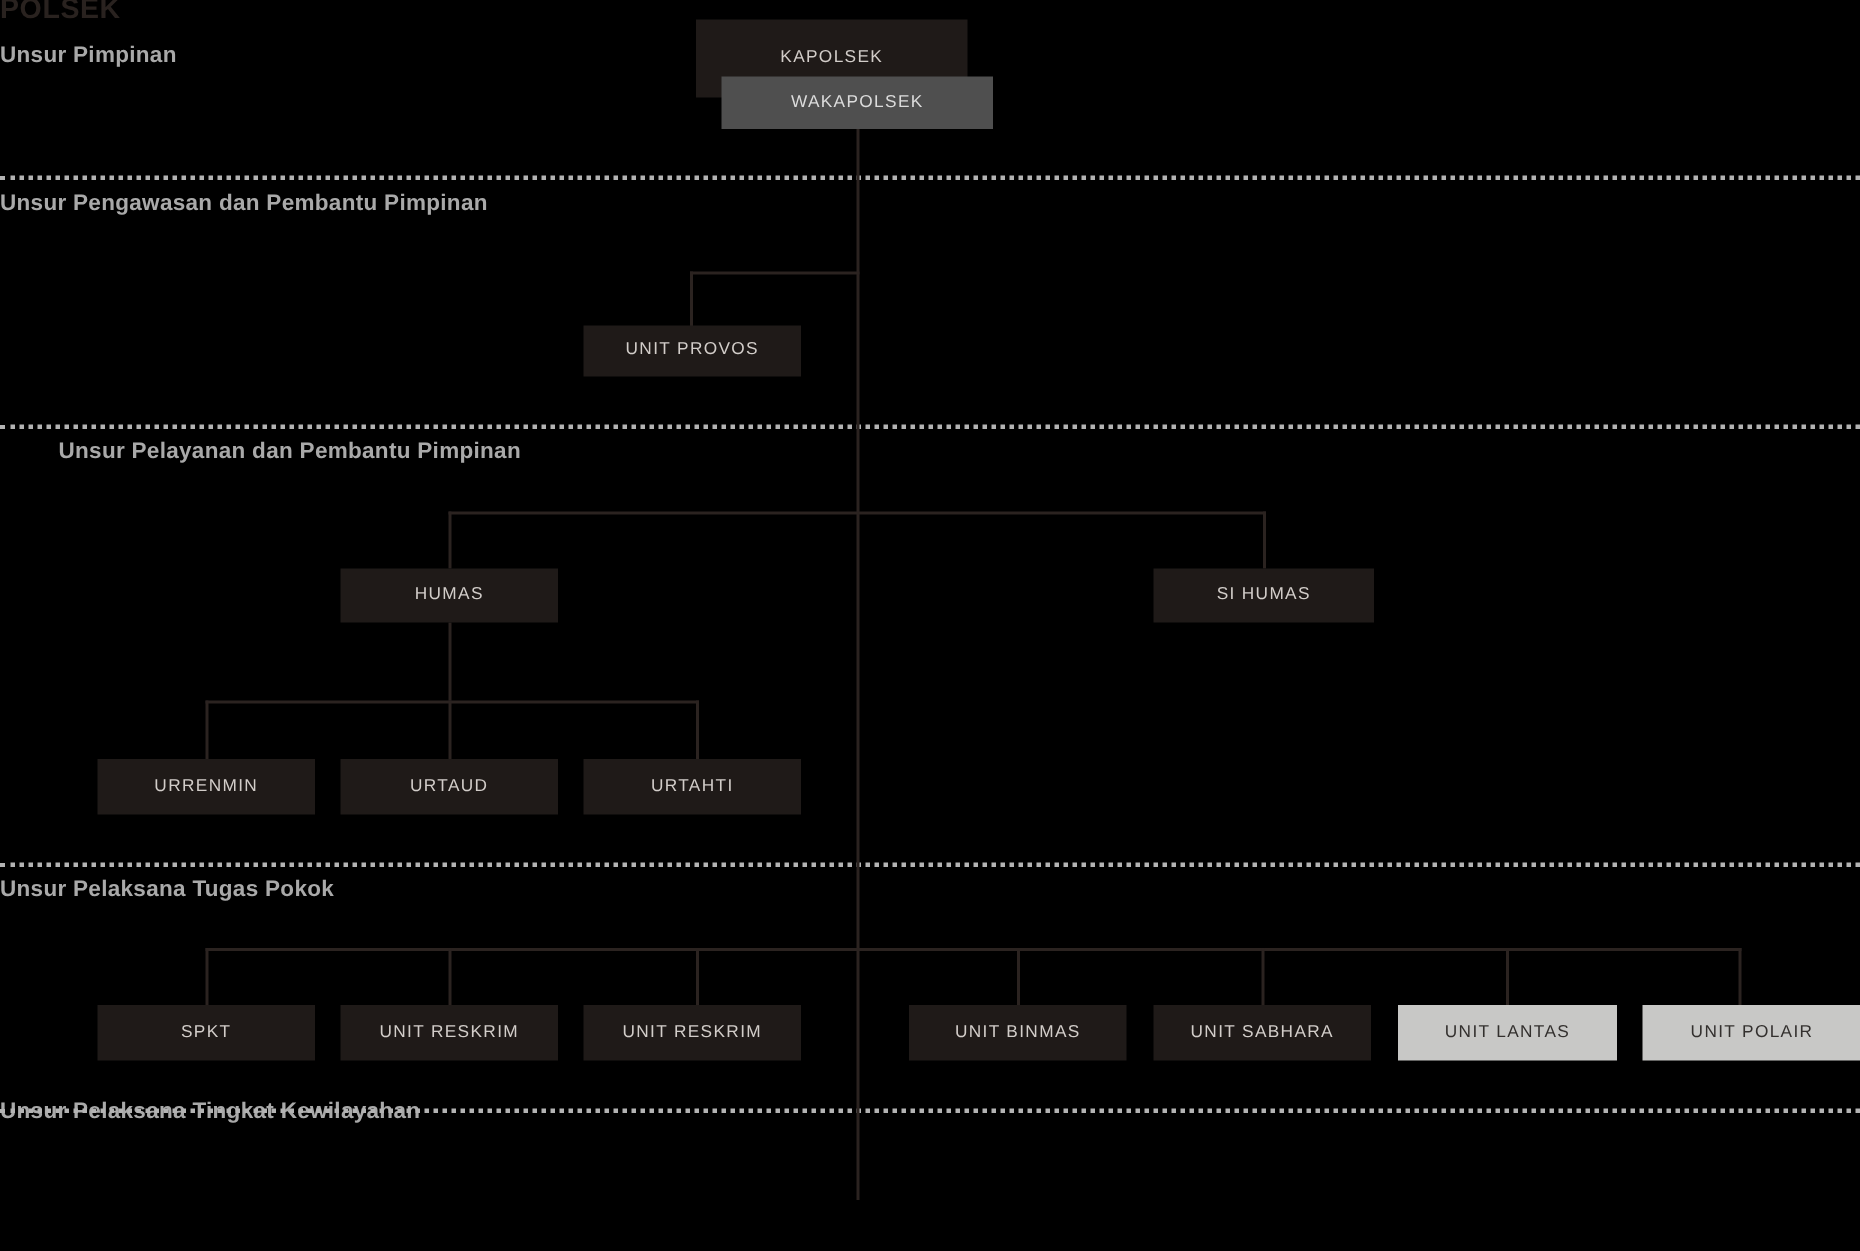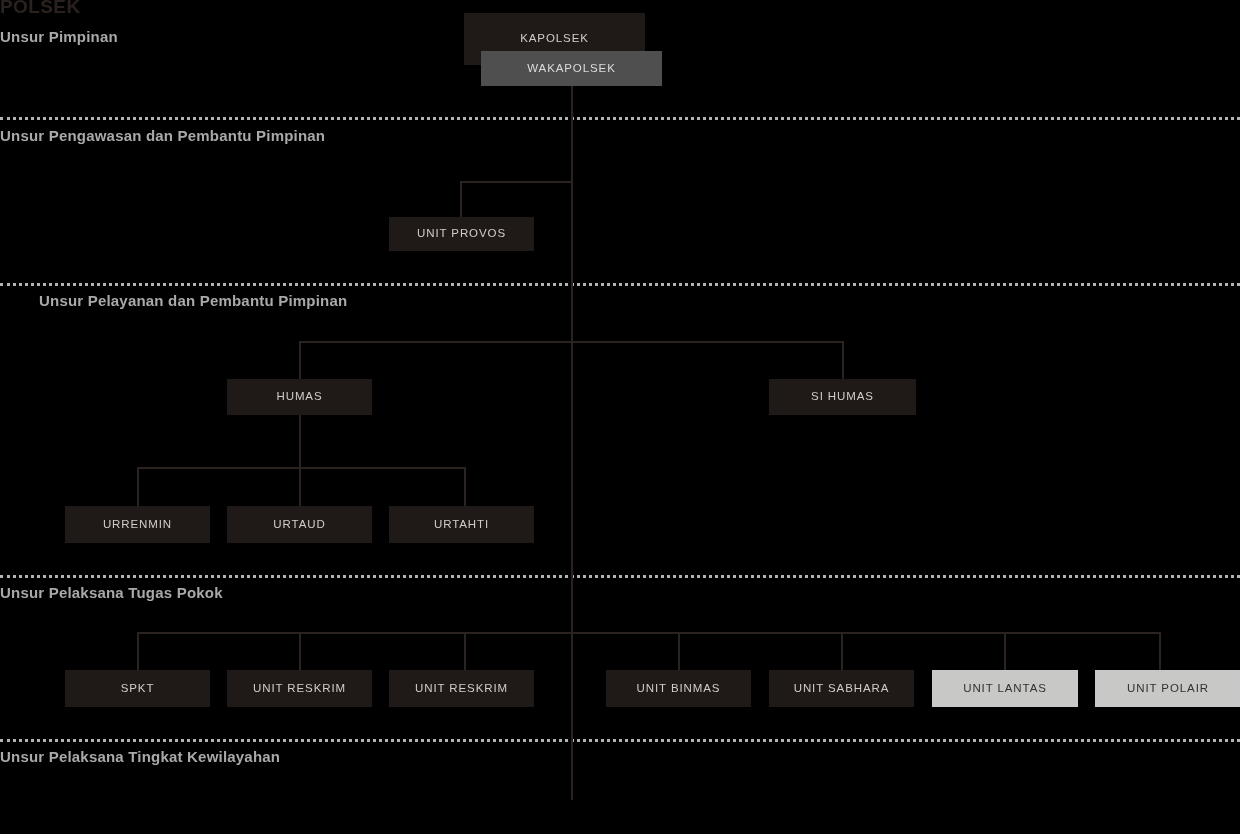--- a/index.html
+++ b/index.html
@@ -91,21 +91,21 @@
 <body>
 
 <div id="chart-root">
 
   <div class="org-title">POLSEK</div>
 
   <div class="section-label" style="top:28px;">Unsur Pimpinan</div>
   <div class="section-label" style="top:127px;">Unsur Pengawasan dan Pembantu Pimpinan</div>
   <div class="section-label" style="top:292px;margin-left:39px;">Unsur Pelayanan dan Pembantu Pimpinan</div>
   <div class="section-label" style="top:584px;">Unsur Pelaksana Tugas Pokok</div>
-  <div class="section-label" style="top:748px;">Unsur Pelaksana Tingkat Kewilayahan</div>
+  <div class="section-label" style="top:732px;">Unsur Pelaksana Tingkat Kewilayahan</div>
 
   <div class="divider" style="top:117px;"></div>
   <div class="divider" style="top:283px;"></div>
   <div class="divider" style="top:575px;"></div>
   <div class="divider" style="top:739px;"></div>
 
   <div class="line-v" style="left:571px; top:86px; height:714px;"></div>
 
   <div class="line-h" style="left:460px; top:181px; width:113px;"></div>
   <div class="line-v" style="left:460px; top:181px; height:40px;"></div>

